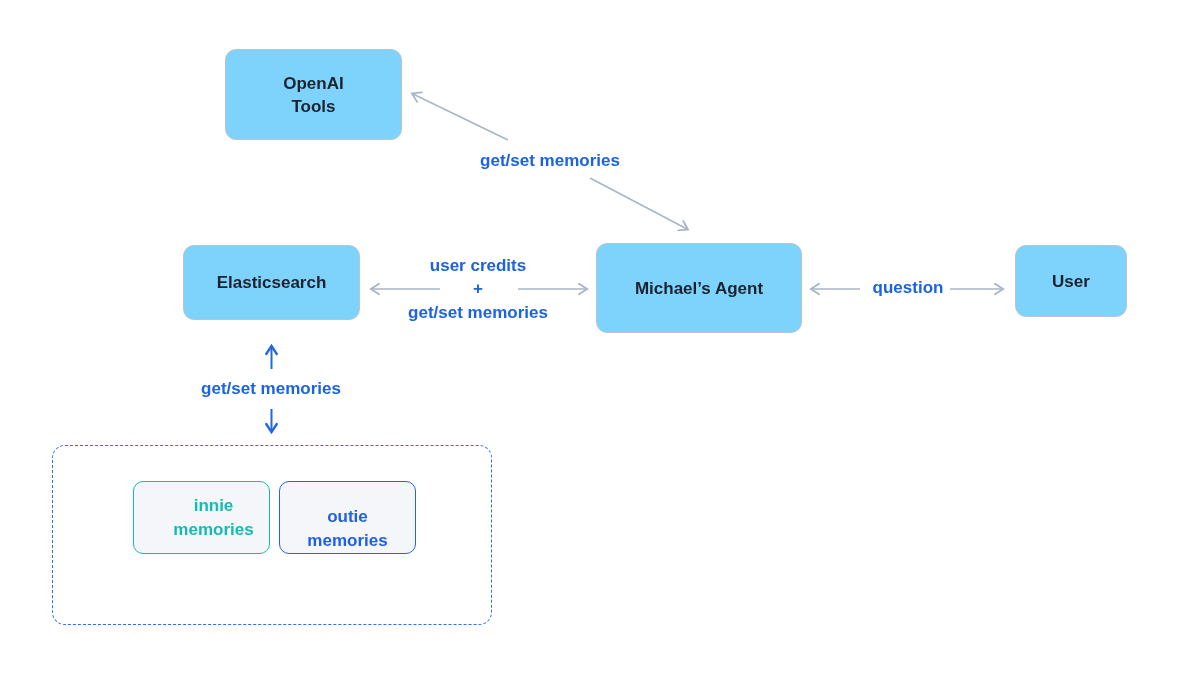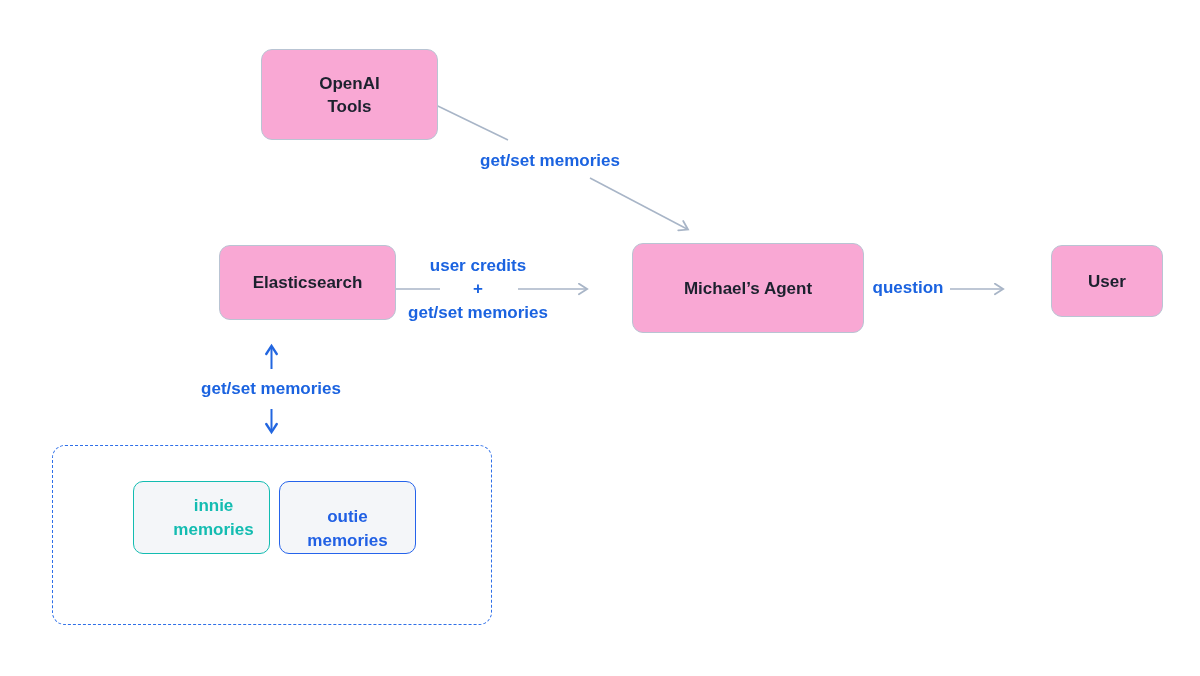--- a/index.html
+++ b/index.html
@@ -13,35 +13,34 @@
     width: 1200px; height: 676px;
     background: #ffffff;
   }
   .arrow-layer {
     position: absolute; left: 0; top: 0;
     width: 1200px; height: 676px;
     pointer-events: none;
   }
   .node {
     position: absolute;
-    background: #f9a8d4;
+    background: #7dd3fc;
     border: 1.5px solid #b9c4d3;
     border-radius: 11px;
     display: flex; flex-direction: column;
     align-items: center; justify-content: center;
     text-align: center;
     color: #1c212e;
     font-weight: bold;
     font-size: 17px;
     line-height: 23px;
-    margin-left: 36px;
   }
   .node-openai        { left: 225px; top: 49px;  width: 177px; height: 91px; }
   .node-elasticsearch { left: 183px; top: 245px; width: 177px; height: 75px; }
-  .node-agent         { left: 596px; top: 243px; width: 232px; height: 90px; }
+  .node-agent         { left: 596px; top: 243px; width: 206px; height: 90px; }
   .node-user          { left: 1015px; top: 245px; width: 112px; height: 72px; }
 
   .edge-label {
     position: absolute;
     transform: translate(-50%, -50%);
     color: #1b63e0;
     font-weight: bold;
     font-size: 17px;
     white-space: nowrap;
     text-align: right;

